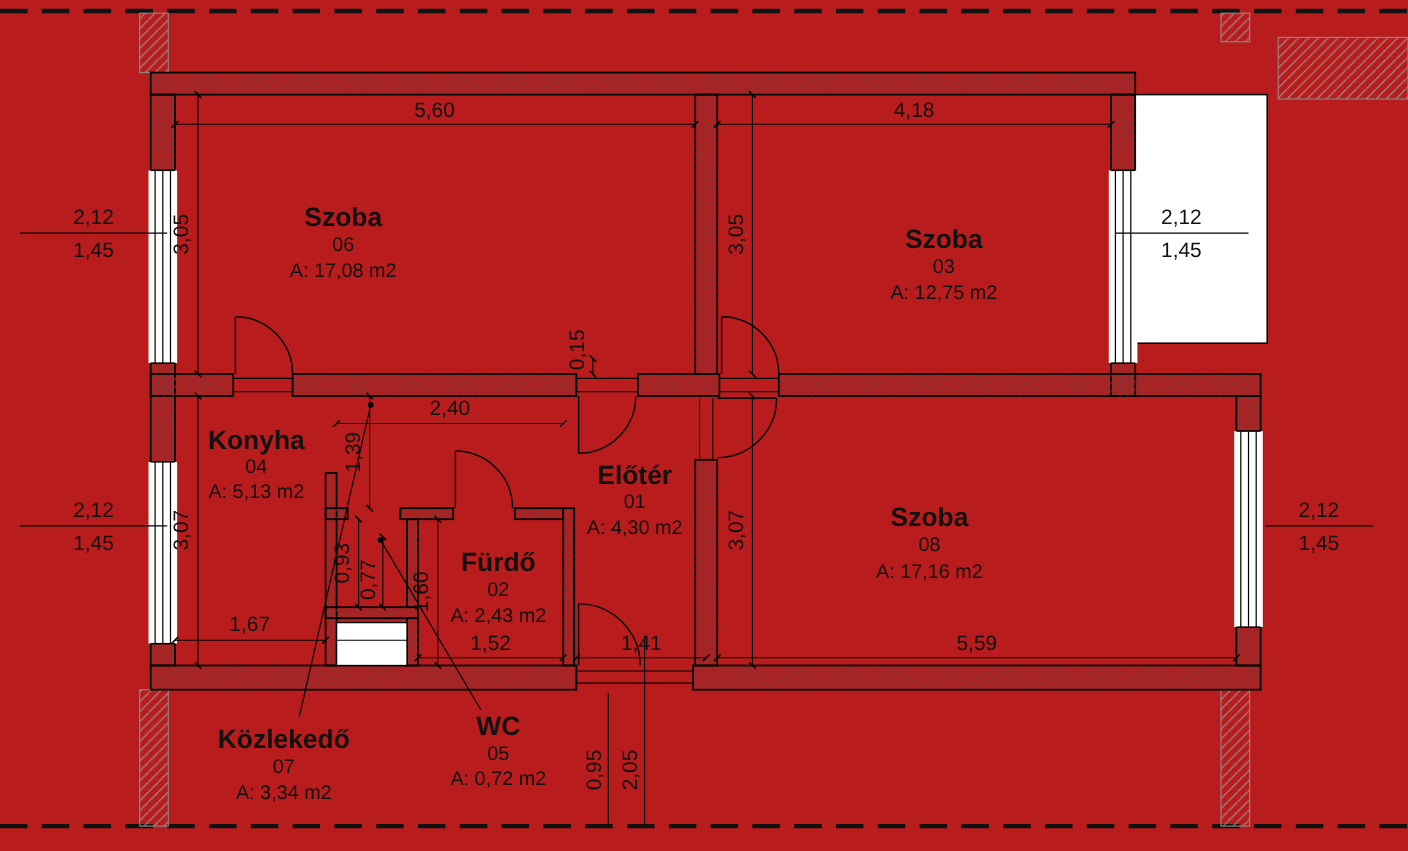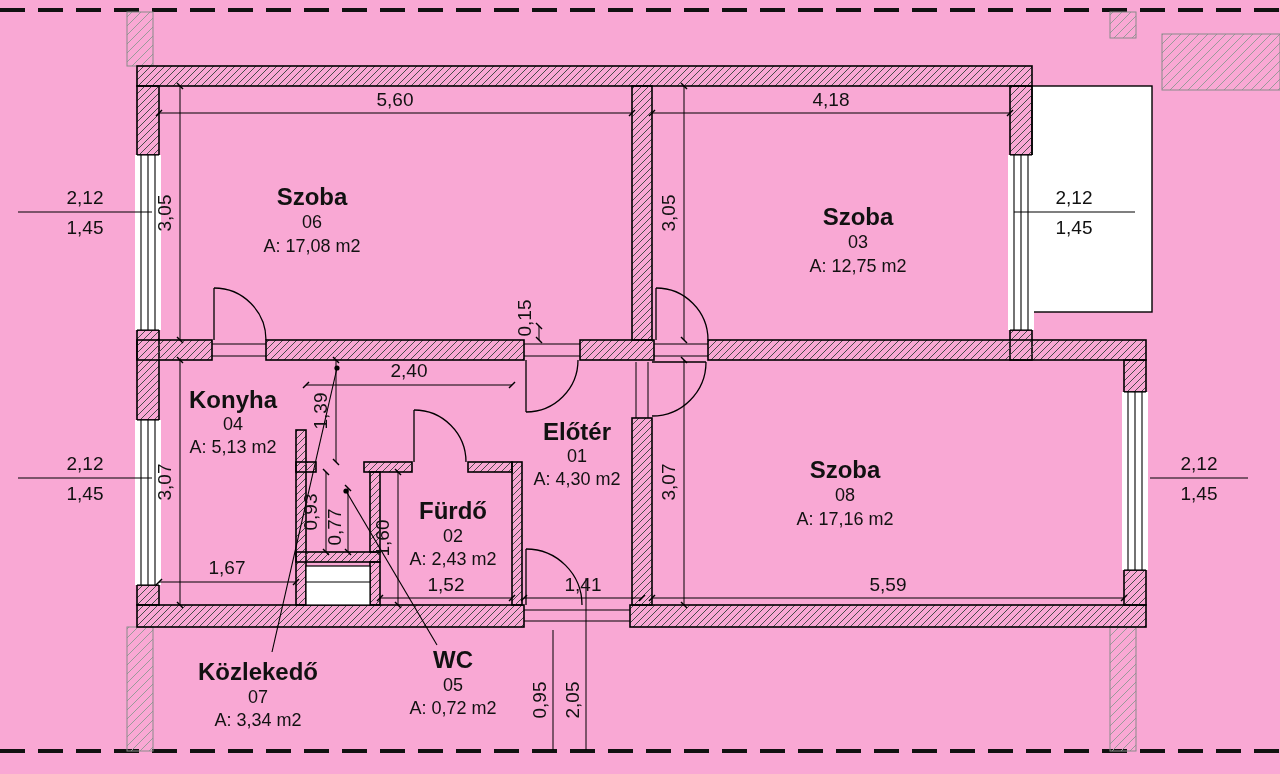--- a/index.html
+++ b/index.html
@@ -1,16 +1,16 @@
 <!DOCTYPE html>
 <html><head>
 <meta charset="utf-8">
 <style>
   html,body{margin:0;padding:0;background:#ffffff;}
-  .page{width:1280px;height:774px;position:relative;background:#f9a8d4;overflow:hidden;}
+  .page{width:1280px;height:774px;position:relative;background:#b91c1c;overflow:hidden;}
   svg{display:block;}
   text{font-family:"Liberation Sans","DejaVu Sans",sans-serif;fill:#111111;}
   .room-name{font-size:24px;font-weight:bold;}
   .room-sub{font-size:18px;}
   .dimtext{font-size:19px;}
   .fractext{font-size:19px;}
   .wall{fill:url(#hatchWall);stroke:#000000;stroke-width:1.6;}
   .ctx{fill:url(#hatchCtx);stroke:#8a8a8a;stroke-width:1;}
   .dim{stroke:#000000;stroke-width:1;fill:none;}
   .frac{stroke:#000000;stroke-width:1.2;fill:none;}

